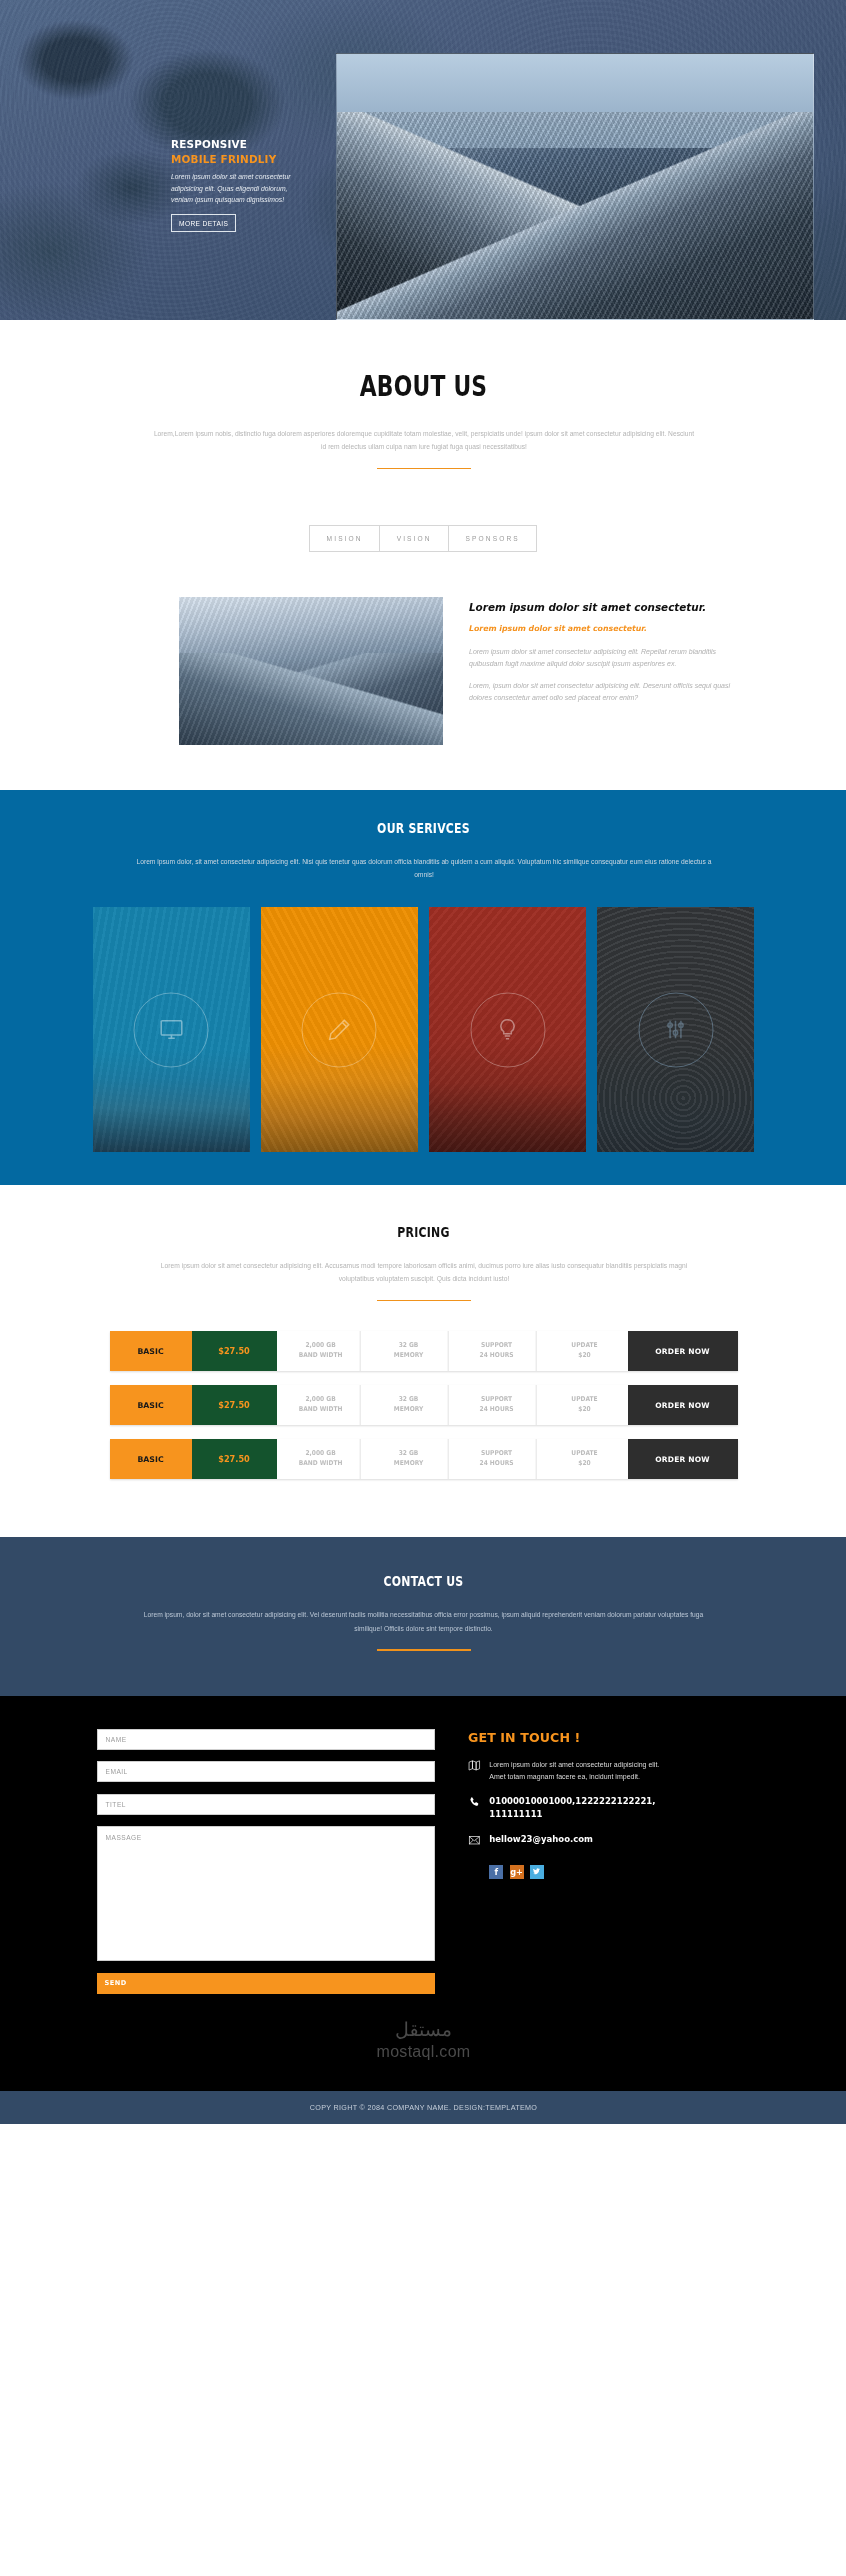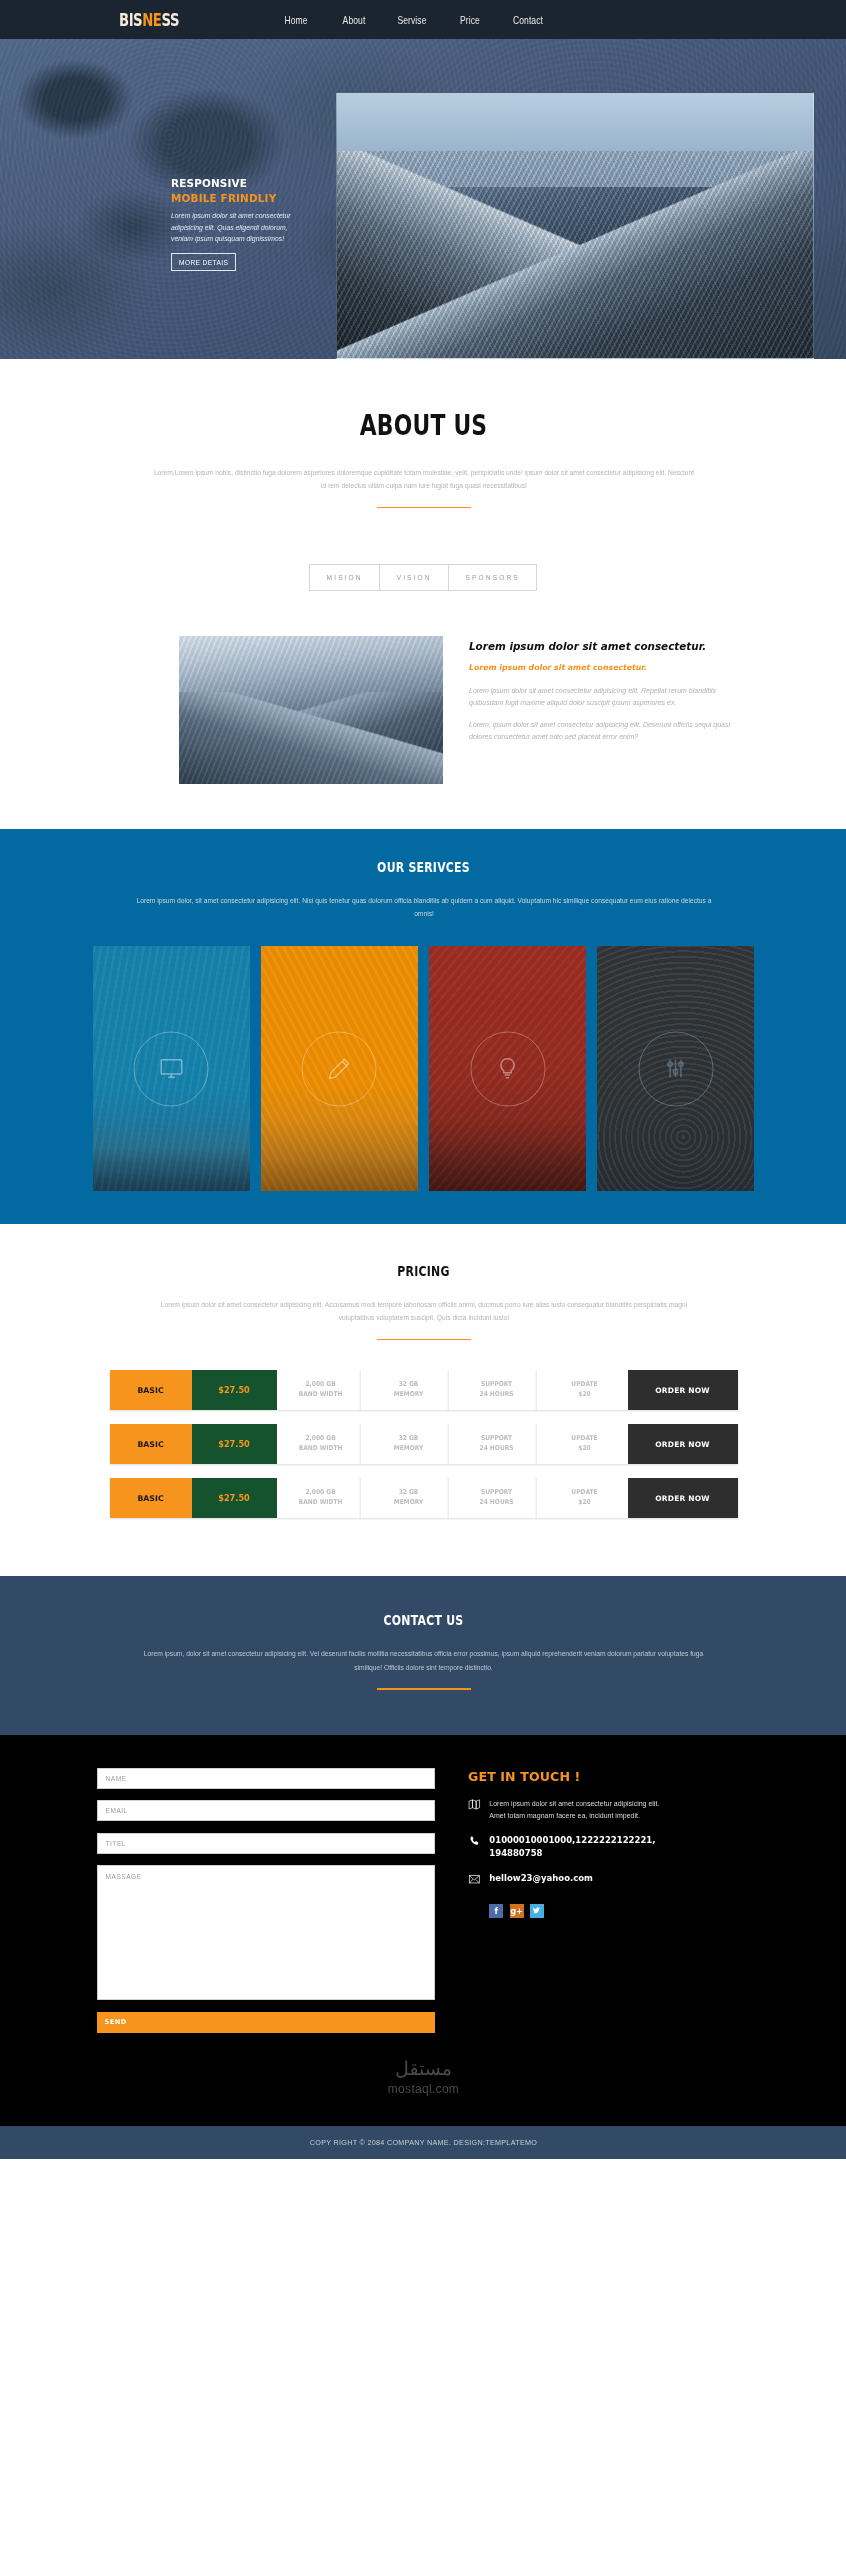--- a/index.html
+++ b/index.html
@@ -246,41 +246,31 @@
   .socials{ display:flex; gap:6.3px; margin-top:16.3px; margin-left:21.3px; }
   .soc{
     width:14px; height:14px; display:flex; align-items:center; justify-content:center;
     color:#fff; font-weight:bold; font-size:8.2px; cursor:pointer;
     font-family:"DejaVu Sans", sans-serif;
   }
   .watermark{
     text-align:center; padding:26px 0 30px; color:#4a4a4a;
   }
   .wm-ar{ font-size:19px; letter-spacing:1.3px; line-height:1; }
-  .wm-en{ font-size:12px; margin-top:3.8px; letter-spacing:0.3px; }
+  .wm-en{ font-size:16px; margin-top:3.8px; letter-spacing:0.3px; }
   .copybar{
     background:#334a66; text-align:center; padding:12px 0;
     color:#c6cfda; font-size:7.2px; letter-spacing:0.3px;
   }
 </style>
 </head>
 <body>
 
 <div class="page">
 
-  <div class="navbar">
-    <div class="brand"><span>BIS</span><span class="hl">NE</span><span>SS</span></div>
-    <div class="navlinks">
-      <a href="#">Home</a>
-      <a href="#">About</a>
-      <a href="#">Servise</a>
-      <a href="#">Price</a>
-      <a href="#">Contact</a>
-    </div>
-  </div>
 
   <div class="hero">
     <div class="hero-bg"></div>
 
     <div class="hero-photo">
       <div class="sky"></div>
       <div class="peak"></div>
     </div>
 
     <div class="hero-text">
@@ -481,21 +471,21 @@
           </div>
           <div class="touch-txt">Lorem ipsum dolor sit amet consectetur adipisicing elit. Amet totam magnam facere ea, incidunt impedit.</div>
         </div>
 
         <div class="touch-row">
           <div class="touch-ico">
             <svg viewBox="0 0 24 24" fill="#fff" stroke="none">
               <path d="M6.6 2.6c.6-.3 1.4-.1 1.8.5l2 3c.4.6.3 1.4-.3 1.9l-1.3 1c.9 2 2.4 3.6 4.4 4.6l1-1.3c.5-.6 1.3-.7 1.9-.3l3 2c.6.4.8 1.2.5 1.8l-1 2c-.4.8-1.3 1.2-2.2 1C11 18 6 13 4.6 6.8c-.2-.9.2-1.8 1-2.2z"></path>
             </svg>
           </div>
-          <div class="touch-strong">01000010001000,1222222122221, 194880758</div>
+          <div class="touch-strong">01000010001000,1222222122221, 111111111</div>
         </div>
 
         <div class="touch-row">
           <div class="touch-ico">
             <svg viewBox="0 0 24 24" fill="none" stroke="#fff" stroke-width="1.3">
               <rect x="2.5" y="5" width="19" height="14"></rect>
                 <path d="M2.5 5l9.5 8 9.5-8M2.5 19l7-7M21.5 19l-7-7"></path>
             </svg>
           </div>
           <div class="touch-strong">hellow23@yahoo.com</div>

